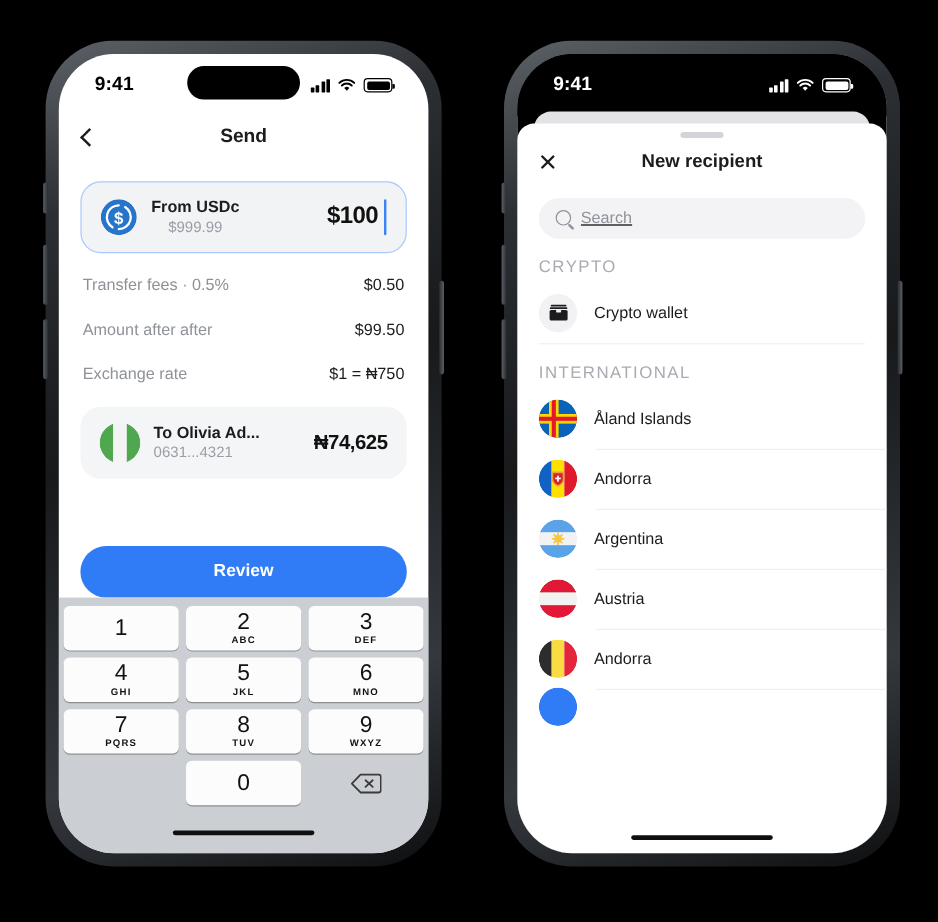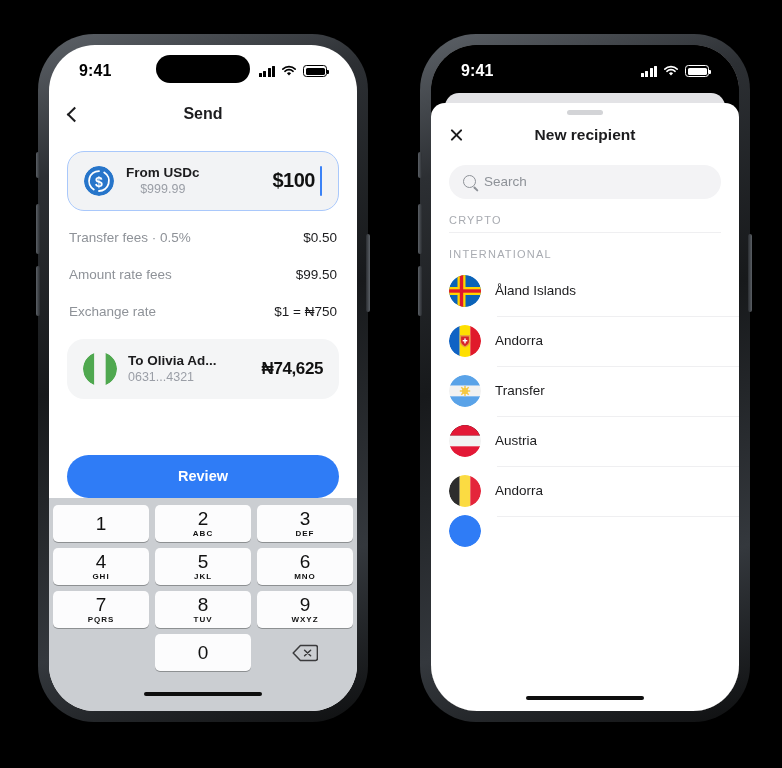--- a/index.html
+++ b/index.html
@@ -139,33 +139,33 @@
   .sheet-title { position:absolute; left:0; right:0; text-align:center; font-size:15.5px; font-weight:bold; color:#1c1c1e; }
   .close-x { width:15px; height:15px; position:relative; z-index:2; cursor:pointer; }
   .close-x::before, .close-x::after {
     content:""; position:absolute; left:0; top:6.5px; width:15px; height:2px; background:#1c1c1e; border-radius:1px;
   }
   .close-x::before { transform: rotate(45deg); }
   .close-x::after  { transform: rotate(-45deg); }
 
   .search {
     margin: 10px 18px 0; height:34px; background:#f3f3f5; border-radius:18px;
-    display:flex; align-items:center; gap:8px; padding: 0 14px; cursor:text;
+    display:flex; align-items:center; gap:8px; padding: 0 14px; cursor:text;text-decoration:underline;
   }
   .mag { width:13px; height:13px; border:1.6px solid #8e9298; border-radius:50%; position:relative; flex:0 0 auto; }
   .mag::after { content:""; position:absolute; right:-4px; bottom:-3px; width:6px; height:1.6px;
                 background:#8e9298; transform:rotate(45deg); border-radius:1px; }
   .search input {
     border:none; background:transparent; outline:none; font-family:inherit;
     font-size:13.5px; color:#1c1c1e; width:100%;
   }
   .search input::placeholder { color:#8e9298; }
 
   .sheet-scroll { flex:1; overflow:hidden; padding: 0 18px; }
-  .sect-head { font-size:11px; letter-spacing:1.2px; color:#a8abb1; padding: 15px 0 6px; }
+  .sect-head { font-size:14px; letter-spacing:1.2px; color:#a8abb1; padding: 15px 0 6px; }
   .row { display:flex; align-items:center; gap:14px; height:50px; cursor:pointer; position:relative; }
   .row + .row::before, .row.sep::before {
     content:""; position:absolute; left:48px; right:-18px; top:0; height:1px; background:#efeff1;
   }
   .row-avatar { width:32px; height:32px; border-radius:50%; flex:0 0 auto; overflow:hidden; }
   .row-avatar.grey { background:#f2f2f4; display:flex; align-items:center; justify-content:center; }
   .row-label { font-size:13.5px; color:#1c1c1e; }
   .home-ind-dark { position:absolute; left:0; right:0; bottom:0; height:26px;
                    display:flex; align-items:center; justify-content:center; background:transparent; }
   .home-ind-dark i { width:118px; height:4.5px; background:#0e0e0e; border-radius:3px; display:block; }
@@ -227,21 +227,21 @@
             <span class="caret"></span>
           </div>
         </div>
 
         <div style="margin-top:8px;">
           <div class="fee-row">
             <span class="fee-label">Transfer fees · 0.5%</span>
             <span class="fee-value">$0.50</span>
           </div>
           <div class="fee-row">
-            <span class="fee-label">Amount rate fees</span>
+            <span class="fee-label">Amount after after</span>
             <span class="fee-value">$99.50</span>
           </div>
           <div class="fee-row">
             <span class="fee-label">Exchange rate</span>
             <span class="fee-value">$1 = ₦750</span>
           </div>
         </div>
 
         <div class="recip-card">
           <svg class="flag" viewBox="0 0 34 34">
@@ -372,20 +372,31 @@
 
         <div class="search">
           <span class="mag"></span>
           <input type="text" placeholder="Search" style="">
         </div>
 
         <div class="sheet-scroll">
 
           <div class="sect-head">CRYPTO</div>
 
+          <div class="row">
+            <span class="row-avatar grey">
+              <svg width="17" height="15" viewBox="0 0 18 16">
+                <rect x="2" y="1" width="14" height="1.6" rx=".8" fill="#1c1c1e"></rect>
+                <rect x="1.2" y="3.3" width="15.6" height="1.6" rx=".8" fill="#1c1c1e"></rect>
+                <path d="M1 7a1.4 1.4 0 0 1 1.4-1.4h13.2A1.4 1.4 0 0 1 17 7v6.6a1.4 1.4 0 0 1-1.4 1.4H2.4A1.4 1.4 0 0 1 1 13.6Z" fill="#1c1c1e"></path>
+                <rect x="6.8" y="5.6" width="4.4" height="2.3" rx=".6" fill="#f2f2f4"></rect>
+              </svg>
+            </span>
+            <span class="row-label">Crypto wallet</span>
+          </div>
 
           <div class="sect-head sep" style="border-top:1px solid #efeff1;">INTERNATIONAL</div>
 
           <div class="row">
             <svg class="row-avatar" viewBox="0 0 32 32">
               <defs>
                   <clipPath id="al">
                     <circle cx="16" cy="16" r="16"></circle>
                   </clipPath>
                 </defs>
@@ -433,21 +444,21 @@
                 <rect y="21.3" width="32" height="10.7" fill="#5aa3e8"></rect>
                 <circle cx="16" cy="16" r="3.1" fill="#f5c842"></circle>
                 <g fill="#f5c842">
                   <rect x="15.3" y="10.8" width="1.4" height="10.4"></rect>
                   <rect x="10.8" y="15.3" width="10.4" height="1.4"></rect>
                   <rect x="15.3" y="10.8" width="1.4" height="10.4" transform="rotate(45 16 16)"></rect>
                   <rect x="10.8" y="15.3" width="10.4" height="1.4" transform="rotate(45 16 16)"></rect>
                 </g>
               </g>
             </svg>
-            <span class="row-label">Transfer</span>
+            <span class="row-label">Argentina</span>
           </div>
 
           <div class="row">
             <svg class="row-avatar" viewBox="0 0 32 32">
               <defs>
                   <clipPath id="at">
                     <circle cx="16" cy="16" r="16"></circle>
                   </clipPath>
                 </defs>
               <g clip-path="url(#at)">

